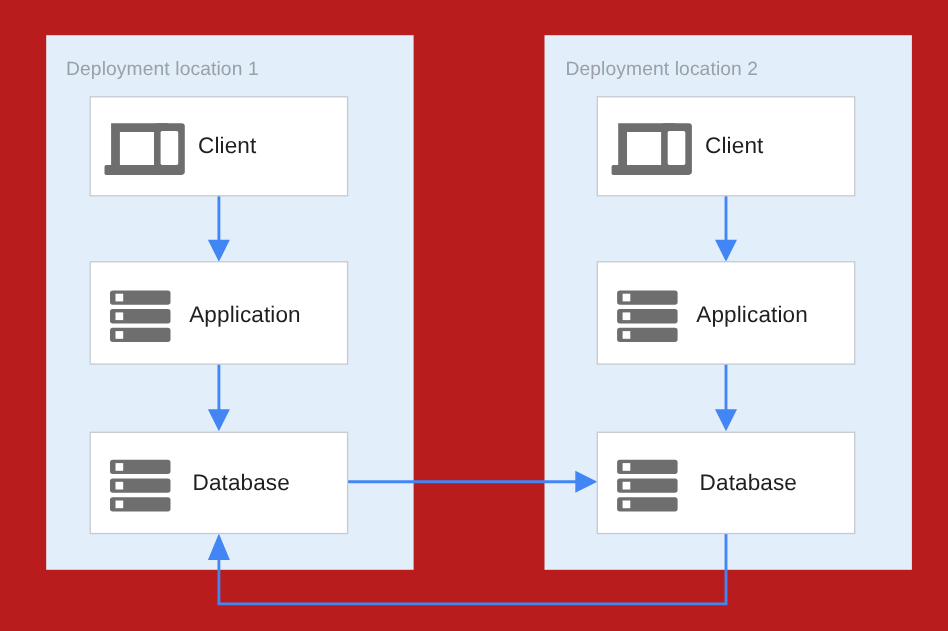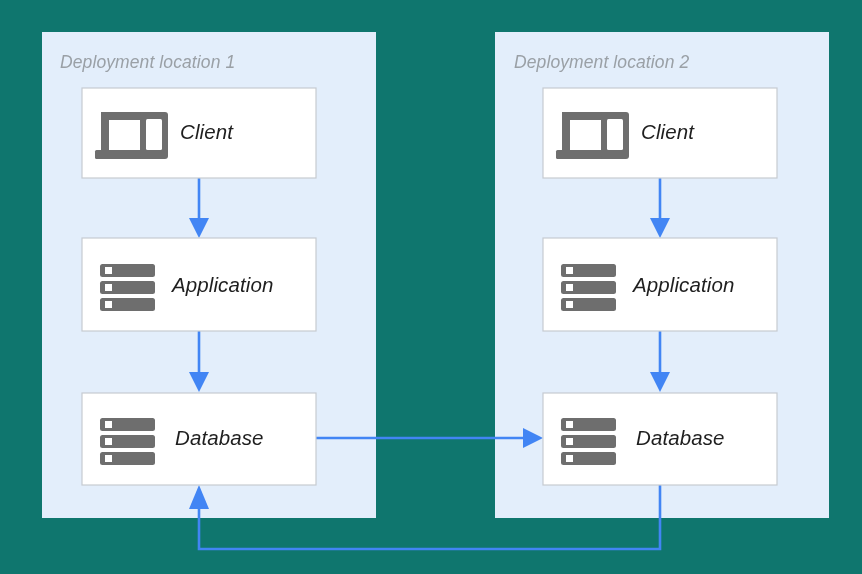--- a/index.html
+++ b/index.html
@@ -10,22 +10,21 @@
   body {
     width: 862px;
     height: 574px;
     font-family: "Liberation Sans", sans-serif;
     overflow: hidden;
   }
   #diagram-root {
     position: relative;
     width: 862px;
     height: 574px;
-    background: #0f766e;
-    font-style: italic;
+    background: #b91c1c;
   }
   svg.canvas {
     position: absolute;
     top: 0;
     left: 0;
     width: 862px;
     height: 574px;
     display: block;
   }
   .zone-rect {

